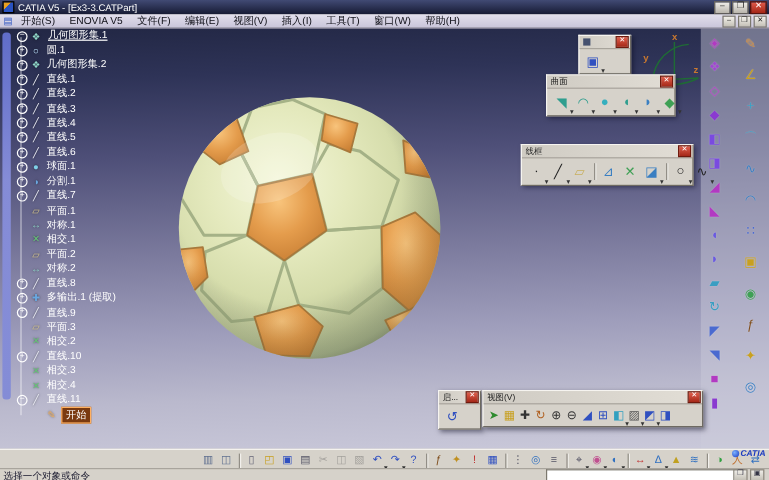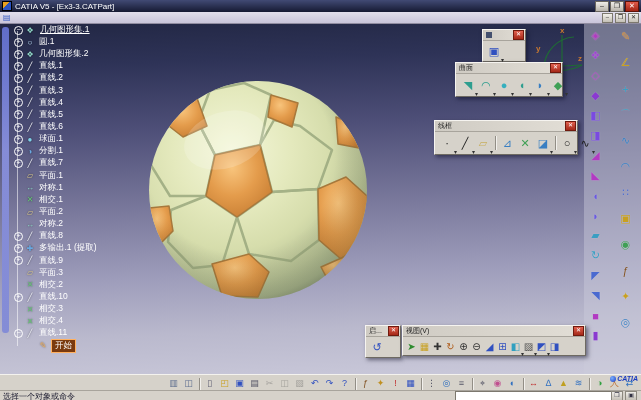--- a/index.html
+++ b/index.html
@@ -99,20 +99,23 @@
   <span id="app-icon"></span>
   <span>CATIA V5 - [Ex3-3.CATPart]</span>
   <span class="grow"></span>
   <span class="winbtn">–</span>
   <span class="winbtn">❐</span>
   <span class="winbtn close">✕</span>
 </div>
 
 <div id="menubar">
   <span id="menu-doc-icon">▤</span>
+  <span>
+    
+  <span class="menu-item">开始(S)</span><span class="menu-item">ENOVIA V5</span><span class="menu-item">文件(F)</span><span class="menu-item">编辑(E)</span><span class="menu-item">视图(V)</span><span class="menu-item">插入(I)</span><span class="menu-item">工具(T)</span><span class="menu-item">窗口(W)</span><span class="menu-item">帮助(H)</span></span>
   <span class="grow"></span>
   <span class="mwinbtn">–</span>
   <span class="mwinbtn">❐</span>
   <span class="mwinbtn">✕</span>
 </div>
 
 <div id="viewport">
   <div id="right-dock-bg"></div>
   <div id="left-strip"></div>
 

